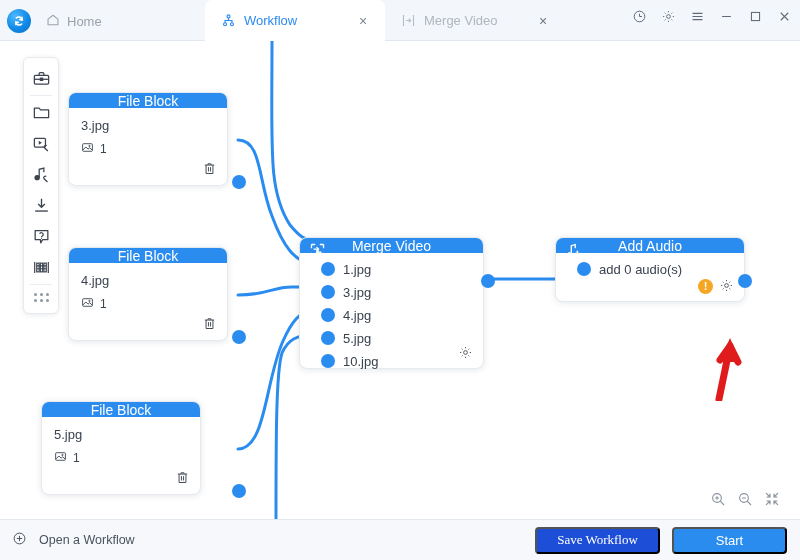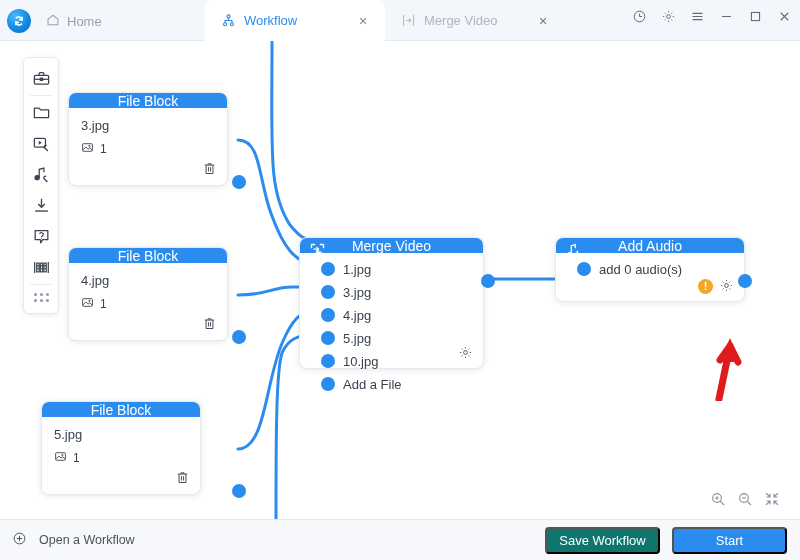--- a/index.html
+++ b/index.html
@@ -127,21 +127,21 @@
   
   .bottombar {
     position: absolute; left: 0; bottom: 0; width: 800px; height: 41px;
     background: #f6f8fb; border-top: 1px solid #e4e9ef;
     display: flex; align-items: center;
   }
   .open-wf { display: flex; align-items: center; gap: 12px; margin-left: 12px; font-size: 12.5px; color: #49525e; }
   .open-wf svg { width: 15px; height: 15px; }
   .btns { margin-left: auto; margin-right: 13px; display: flex; gap: 12px; }
   .btn { height: 27px; border-radius: 4px; font-size: 13px; display: flex; align-items: center; justify-content: center; }
-  .btn-save { width: 115px; background: #0f766e; color: #fff; }
+  .btn-save { width: 125px; background: #1d4ed8; color: #fff; font-family: Liberation Serif, serif; }
   .btn-start { width: 115px; background: #2b8cf0; color: #fff; }
 </style>
 </head>
 <body>
 
 <div id="app">
 
   <div class="titlebar">
     <div class="logo">
       <svg viewBox="0 0 24 24" fill="none" stroke="#ffffff" stroke-width="2.4" stroke-linecap="round">
@@ -411,24 +411,20 @@
           <span>4.jpg</span>
         </div>
         <div class="port-row">
           <span class="dot in-port"></span>
           <span>5.jpg</span>
         </div>
         <div class="port-row">
           <span class="dot in-port"></span>
           <span>10.jpg</span>
         </div>
-        <div class="port-row">
-          <span class="dot in-port"></span>
-          <span>Add a File</span>
-        </div>
         <span class="node-gear">
           <svg viewBox="0 0 24 24" fill="none" stroke="currentColor" stroke-width="1.5">
             <circle cx="12" cy="12" r="3"></circle>
             <path d="M12 3.2 v2 M12 18.8 v2 M3.2 12 h2 M18.8 12 h2 M5.9 5.9 l1.4 1.4 M16.7 16.7 l1.4 1.4 M18.1 5.9 l-1.4 1.4 M7.3 16.7 l-1.4 1.4"></path>
           </svg>
         </span>
       </div>
       <span class="dot" style="left:181px; top:36px;"></span>
     </div>
 

